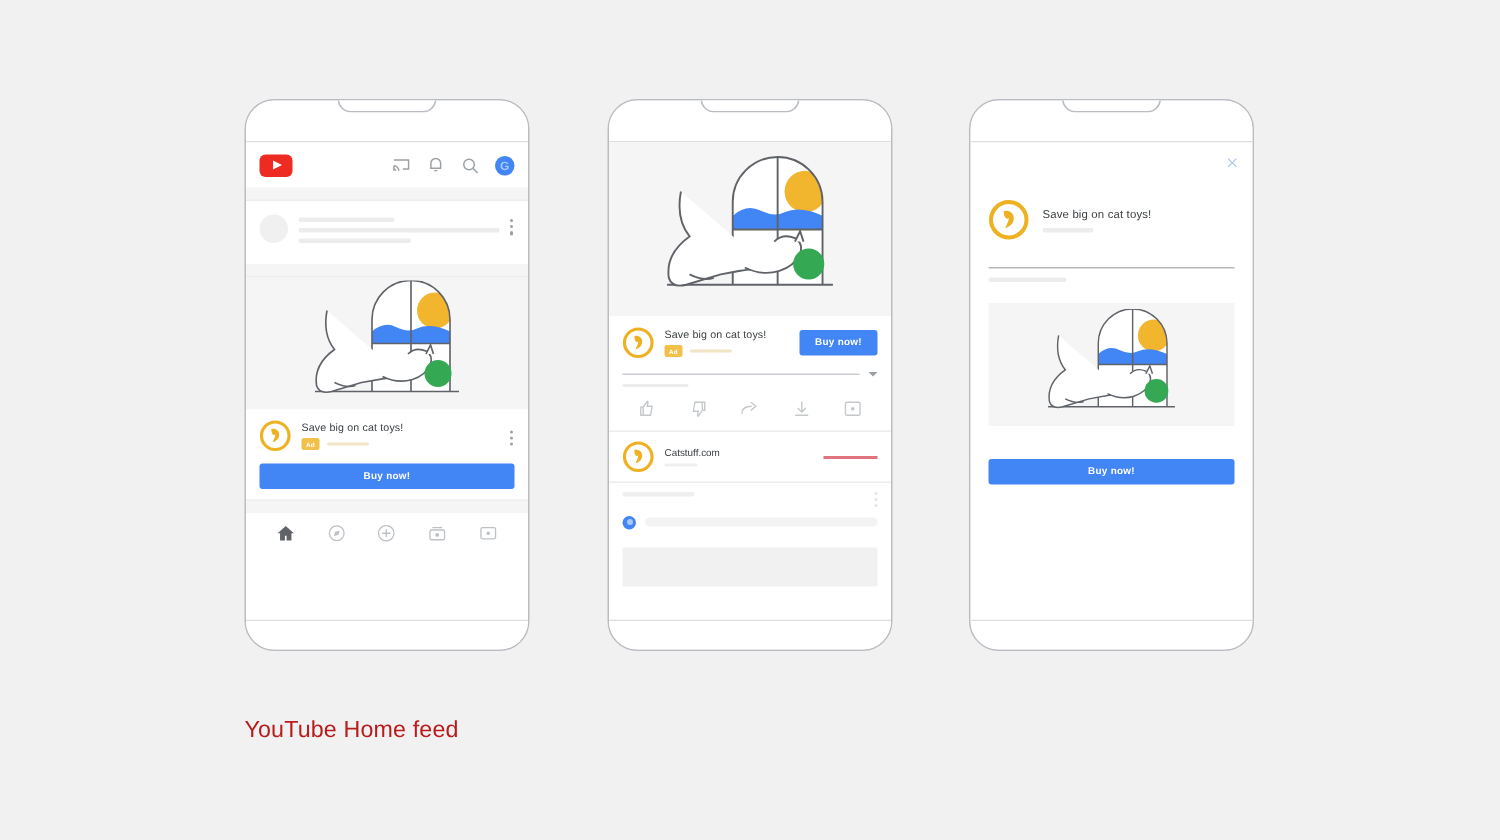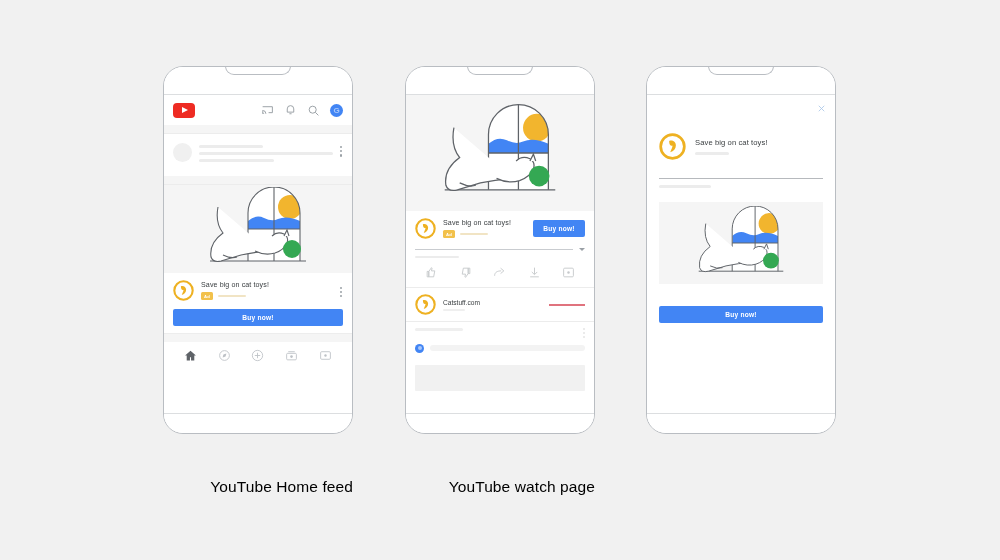--- a/index.html
+++ b/index.html
@@ -129,22 +129,22 @@
   .p3-head { display:flex; align-items:center; gap:9px; padding: 38px 12px 0 12px; }
   .p3-title { font-size: 7.6px; color:#3c4043; letter-spacing:.1px; white-space:nowrap; }
   .p3-sub { height: 2.6px; width: 34px; background:#ececec; margin-top:5px; border-radius:2px; }
   .p3-rule { margin: 18px 12px 0 12px; height:1px; background:#b6b9bd; }
   .p3-rule2 { margin: 6px 12px 0 12px; height:2.6px; width:52px; background:#ececec; border-radius:2px; }
   .p3-illo { margin: 14px 12px 0 12px; height: 82px; background:#f5f5f5; display:flex; align-items:center; justify-content:center; }
   .p3-btn { margin: 22px 12px 0 12px; }
 
   
   .caption {
-    position: absolute; text-align: right;
-    color: #000000; font-size: 15.5px; letter-spacing:.1px;
+    position: absolute; text-align: left;
+    color: #b91c1c; font-size: 15.5px; letter-spacing:.1px;
     white-space: nowrap;
   }
 </style>
 </head>
 <body>
 
 <div class="stage">
 
   <div class="phone" style="left:163px; top:66px;">
     <div class="notch-bar">
@@ -450,15 +450,14 @@
           <path d="M31 68 q8 4 14 2" fill="none" stroke="#5f6368" stroke-width="1.1"></path>
         </svg>
       </div>
 
       <div class="btn-blue p3-btn">Buy now!</div>
     </div>
     <div class="chin"></div>
   </div>
 
   <div class="caption" style="left:163px; top:478px; width:190px;">YouTube Home feed</div>
-  <div class="caption" style="left:405px; top:478px; width:190px;">YouTube watch page</div>
 
 </div>
 
 </body></html>

